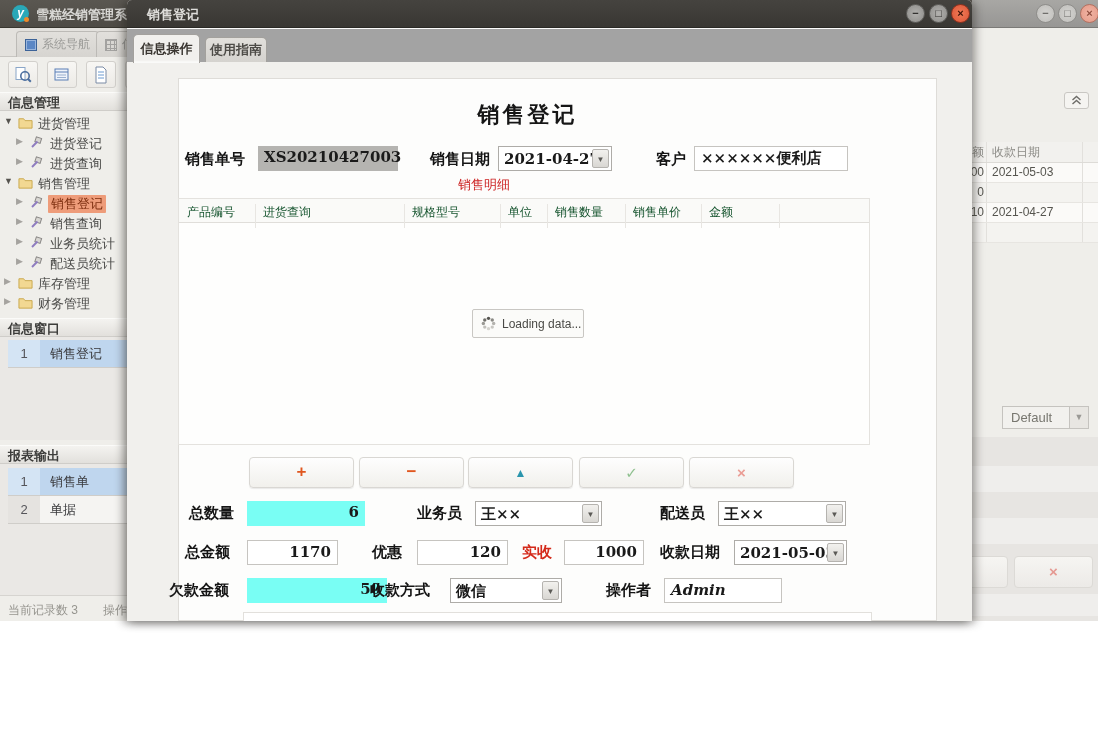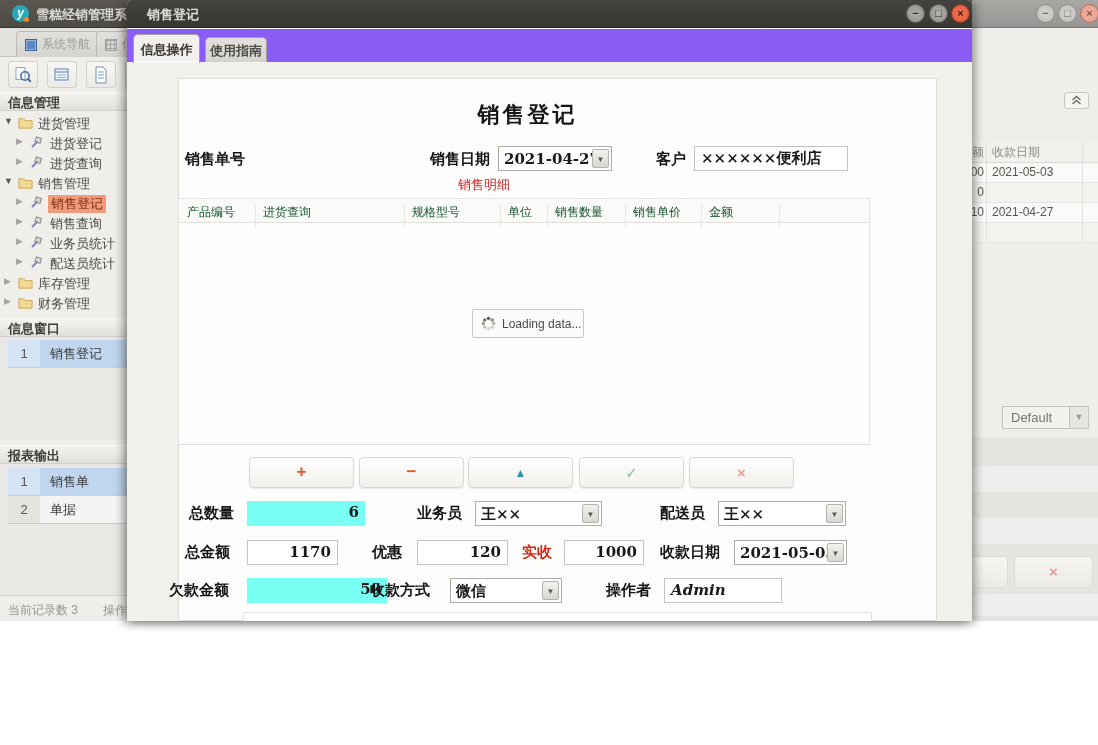--- a/index.html
+++ b/index.html
@@ -64,21 +64,21 @@
   .def-combo .ca { position:absolute; right:0; top:0; width:19px; height:21px; background:#e8e6e2; border-left:1px solid #c5c3bf; color:#9a9995; font-size:9px; text-align:center; line-height:21px; }
   .gray-panel { position:absolute; left:0; top:409px; width:126px; height:184px; background:#e7e5e2; }
   .band { position:absolute; left:0; width:126px; background:#efeeec; }
   .ghost-btn { position:absolute; top:119px; height:32px; background:linear-gradient(#f6f5f2,#eceae7); border:1px solid #dcdad6; border-radius:4px; }
   .x-btn { left:42px; width:79px; text-align:center; line-height:30px; color:#e59a93; font-size:15px; font-weight:bold; }
 
   
   .dialog { position:absolute; left:127px; top:0; width:845px; height:621px; background:#f1f0ed; border-radius:5px 5px 0 0; box-shadow:-4px 2px 8px rgba(40,38,34,.45), 4px 2px 8px rgba(40,38,34,.35); }
   .dlg-title { position:absolute; left:0; top:0; width:845px; height:28px; background:linear-gradient(#45433f,#393733); border-radius:5px 5px 0 0; border-bottom:1px solid #2a2925; }
   .dlg-title .t { position:absolute; left:20px; top:6px; font-size:13px; font-weight:bold; color:#dfdedb; }
-  .dlg-tabrow { position:absolute; left:0; top:28px; width:845px; height:34px; background:#8b5cf6; border-top:1px solid #fbfbfa; }
+  .dlg-tabrow { position:absolute; left:0; top:28px; width:845px; height:34px; background:#a3a3a3; border-top:1px solid #fbfbfa;font-family:Liberation Mono, monospace; }
   .dtab { position:absolute; border:1px solid #a3a19d; border-bottom:none; border-radius:5px 5px 0 0; font-size:13px; font-weight:bold; text-align:center; }
   .dtab.active { left:6px; top:5px; width:67px; height:29px; background:#f1f0ed; color:#3a3631; line-height:29px; z-index:2; box-shadow:0 -2px 2px rgba(255,255,255,.7) inset; }
   .dtab.idle { left:78px; top:8px; width:62px; height:26px; background:linear-gradient(#e2e0dc,#d4d2ce); color:#4e4c48; line-height:26px; }
   .dlg-body { position:absolute; left:0; top:62px; width:845px; height:559px; background:#f1f0ed; overflow:hidden; }
   .panel { position:absolute; left:51px; top:16px; width:759px; height:543px; background:#fdfdfc; border:1px solid #dedcd8; }
   .heading { position:absolute; left:293px; top:38px; width:215px; text-align:center; font-size:22px; font-weight:bold; letter-spacing:3px; color:#161616; font-family:"DejaVu Serif","Liberation Serif",serif; }
   .flabel { position:absolute; font-size:15px; font-weight:bold; color:#151515; white-space:nowrap; }
   .flabel.red { color:#d42a1a; }
   .serifv { font-family:"DejaVu Serif","Liberation Serif",serif; font-weight:600; font-size:15px; color:#1a1a1a; }
   .field { position:absolute; height:25px; line-height:23px; }
@@ -333,20 +333,21 @@
       <div class="dtab active">信息操作</div>
       <div class="dtab idle">使用指南</div>
     </div>
 
     <div class="dlg-body">
       <div class="panel"></div>
 
       <div class="heading">销售登记</div>
 
       <div class="flabel" style="left:58px; top:88px;">销售单号</div>
+      <div class="field f-gray serifv" style="left:131px; top:84px; width:140px;">XS20210427003</div>
       <div class="flabel" style="left:303px; top:88px;">销售日期</div>
       <div class="combo" style="left:371px; top:84px; width:114px;">
         <span class="cv serifv">2021-04-27</span>
         <span class="ca">▼</span>
       </div>
       <div class="flabel" style="left:529px; top:88px;">客户</div>
       <div class="field f-white lft serifv" style="left:567px; top:84px; width:154px;">××××××便利店</div>
 
       <div class="red-cap">销售明细</div>
 

